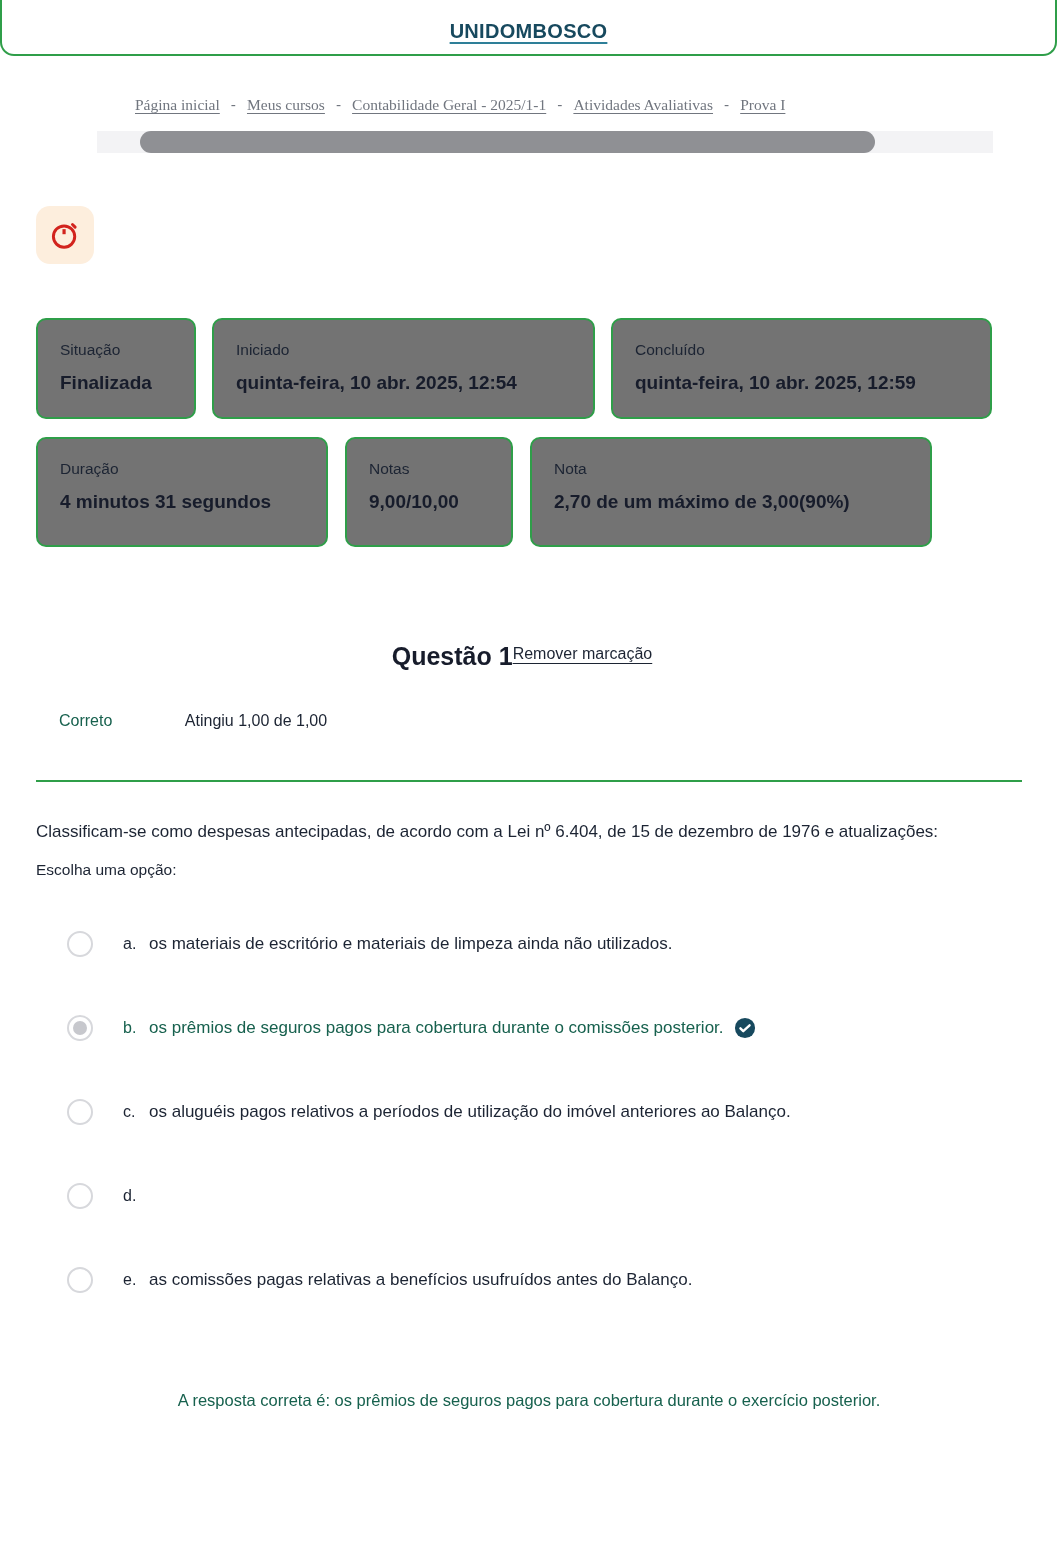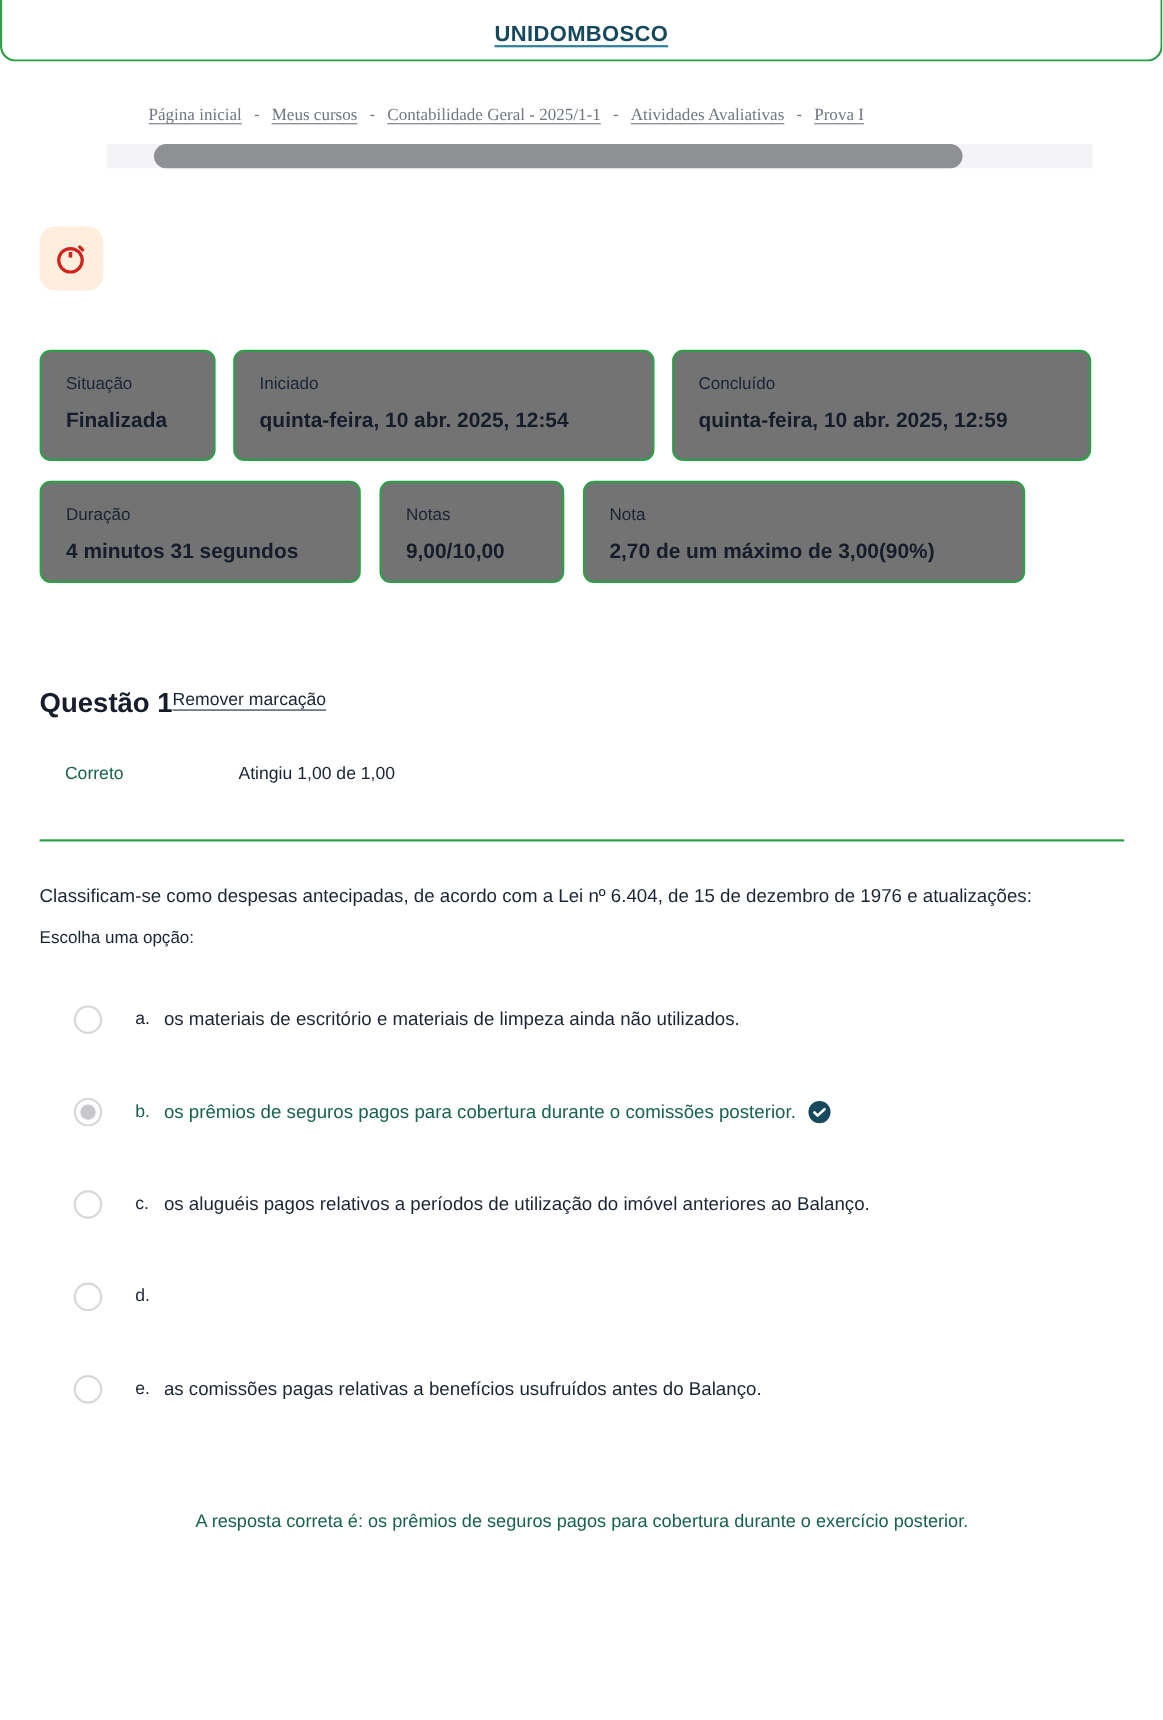--- a/index.html
+++ b/index.html
@@ -78,51 +78,51 @@
   .cards-row{display:flex;margin-left:36px;}
   .row1{margin-top:54px;gap:16px;}
   .row2{margin-top:18px;gap:17px;}
   .card{
     border:2px solid var(--green);
     border-radius:10px;
     padding:21px 22px;
     height:101px;
     background:#737373;
   }
-  .row2 .card{height:93px;}
+  .row2 .card{height:110px;}
   .card .label{font-size:15.5px;color:var(--ink);line-height:18px;}
   .card .value{font-size:19px;font-weight:700;color:var(--ink-strong);margin-top:13px;line-height:22px;}
   .card.w-situacao{width:160px;}
   .card.w-iniciado{width:383px;}
   .card.w-concluido{width:381px;}
   .card.w-duracao{width:292px;}
   .card.w-notas{width:168px;}
   .card.w-nota{width:402px;}
 
   
   .q-header{
     margin:92px 35px 0 36px;
-    display:flex;align-items:flex-start;justify-content:flex-start;
+    display:flex;align-items:flex-start;justify-content:center;
     padding-right:14px;
   }
   .q-title{
     margin:0;font-size:25px;font-weight:800;color:var(--ink-strong);line-height:34px;
   }
   .flag-link{
     font-size:16px;color:var(--ink);
     text-decoration:underline;text-underline-offset:4px;
     margin-top:6px;cursor:pointer;
   }
   .q-status{
     margin:38px 35px 0 36px;
     padding-left:23px;
     font-size:16px;line-height:20px;
   }
   .q-status .status{color:var(--correct);}
-  .q-status .points{margin-left:100px;color:var(--ink);}
+  .q-status .points{margin-left:68px;color:var(--ink);}
   .green-rule{
     border:none;border-top:2px solid var(--green);
     margin:49px 35px 0 36px;
   }
   .q-text{
     margin:33px 35px 0 36px;
     font-size:17px;line-height:33px;color:var(--ink);
   }
   .q-prompt{
     margin:12px 35px 0 36px;

